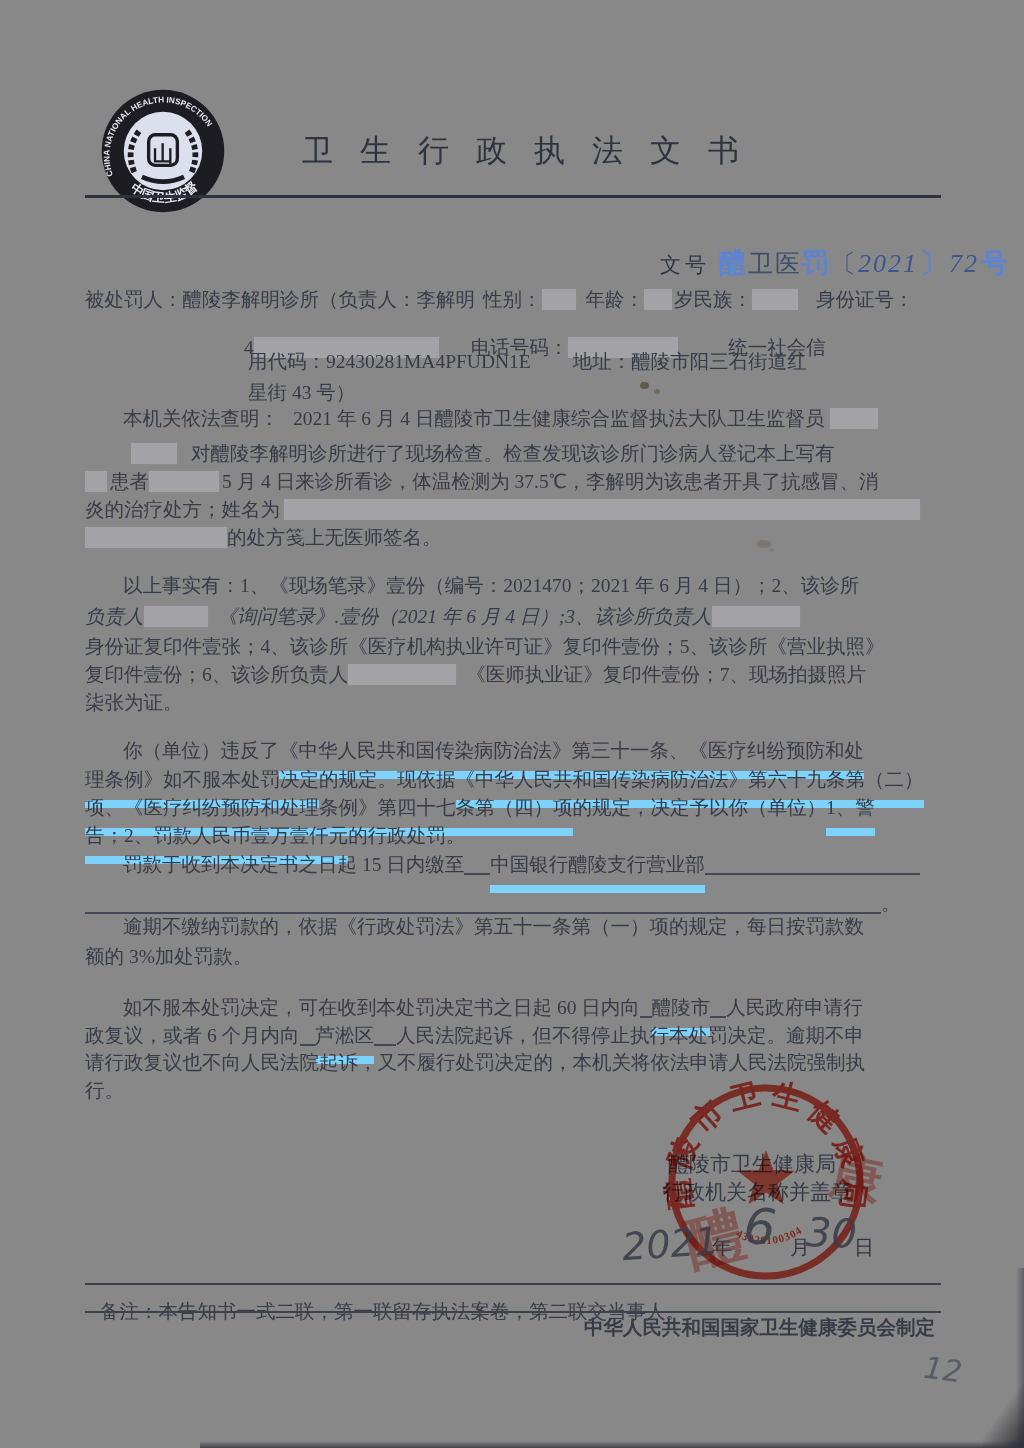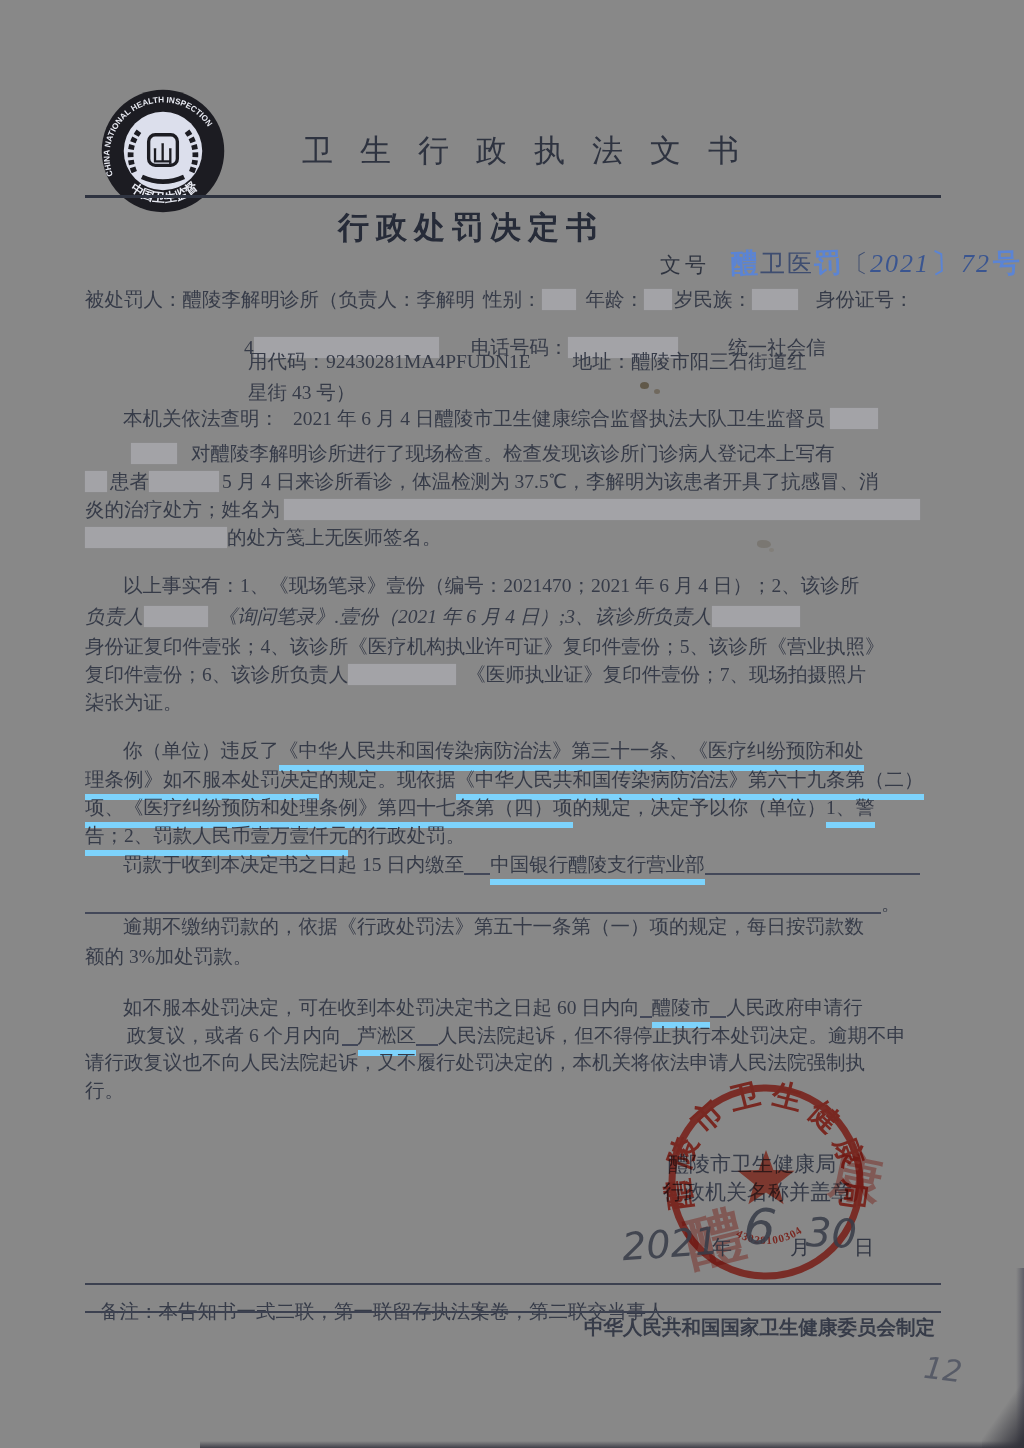--- a/index.html
+++ b/index.html
@@ -4,30 +4,30 @@
 <style>
   html,body{margin:0;padding:0;background:#888;}
   #page{position:relative;width:1024px;height:1448px;overflow:hidden;
     background:radial-gradient(ellipse at 50% 35%, #dde0ee 0%, #d7daе8 40%, #d6d9e7 60%, #cdd0e0 100%), #d7dae8;
     font-family:"Liberation Serif", serif; color:#363b48;}
   .tl{position:absolute;white-space:nowrap;font-size:19.5px;line-height:24px;}
   .tl.sig{font-size:21px;}
   .tl.bold{font-weight:600;}
   .rd{display:inline-block;background:#a3a3a7;height:21px;vertical-align:-4px;box-shadow:0 0 1px #97979b;}
   .sp{display:inline-block;height:1px;}
-  .ul{border-bottom:6px solid #7dd3fc;padding-bottom:4px;}
+  .ul{border-bottom:8px solid #7dd3fc;padding-bottom:10px;}
   .bl{display:inline-block;border-bottom:2px solid #434859;height:16px;vertical-align:-4px;}
   .hr{position:absolute;left:85px;width:856px;height:2px;background:#3c4150;}
   #hr-head{top:195px;height:3px;background:#2e3340;}
   #hr-foot1{top:1283px;}
   #hr-foot2{top:1311px;}
   #main-title{position:absolute;left:302px;top:130px;font-size:31px;letter-spacing:27px;font-weight:500;color:#2e3340;white-space:nowrap;}
   #sub-title{position:absolute;left:338px;top:207px;font-size:31px;font-weight:700;letter-spacing:7px;color:#262b38;white-space:nowrap;}
   #docno{position:absolute;left:660px;top:245px;display:flex;align-items:baseline;white-space:nowrap;}
-  #docno .lbl{font-size:21px;color:#2f3440;margin-right:20px;letter-spacing:4px;}
+  #docno .lbl{font-size:21px;color:#2f3440;margin-right:8px;letter-spacing:4px;}
   #docno .stamp{color:#5b84d4;font-weight:700;font-size:27px;margin:0 1px;transform:rotate(-2deg);display:inline-block;}
   #docno .ink{color:#3e4d70;font-size:25px;margin:0 1px;}
   #docno .hand{color:#3a5590;font-size:26px;font-style:italic;letter-spacing:2px;margin:0 1px;}
   .ov{position:absolute;white-space:nowrap;}
   .ov.hand{color:#393d49;font-family:"DejaVu Sans",sans-serif;font-style:italic;opacity:.88;}
   .ov.hand2{color:#4c515f;font-family:"DejaVu Sans",sans-serif;font-style:italic;opacity:.8;}
   .ov.print{color:#30354248;color:#303542;font-size:20px;}
   #seal{position:absolute;left:656px;top:1072px;width:220px;height:220px;mix-blend-mode:multiply;opacity:.92;}
   .seal-extra{position:absolute;color:#dd3b2c;mix-blend-mode:multiply;opacity:.45;font-weight:700;white-space:nowrap;}
   #logo{position:absolute;left:96px;top:84px;width:134px;height:134px;}
@@ -56,21 +56,20 @@
     <circle cx="70" cy="70" r="41" fill="#dcdfec"></circle>
     <path d="M 40 92 Q 30 68 46 48" fill="none" stroke="#1c1c22" stroke-width="6" stroke-dasharray="5 3"></path>
     <path d="M 100 92 Q 110 68 94 48" fill="none" stroke="#1c1c22" stroke-width="6" stroke-dasharray="5 3"></path>
     <path d="M 48 97 Q 70 107 92 97" fill="none" stroke="#1c1c22" stroke-width="5"></path>
     <rect x="55" y="53" width="30" height="32" rx="7" fill="#dcdfec" stroke="#1c1c22" stroke-width="3.5"></rect>
     <text x="70" y="80" font-size="22" font-weight="bold" fill="#1c1c22" text-anchor="middle">山</text>
   </svg>
 
   <div id="main-title">卫生行政执法文书</div>
   <div id="hr-head" class="hr"></div>
-  <div id="sub-title">行政处罚决定书</div>
 
   <div id="docno">
     <span class="lbl">文号</span>
     <span id="docno-parts"><span class="stamp">醴</span><span class="ink">卫</span><span class="ink">医</span><span class="stamp">罚</span><span class="ink">〔</span><span class="hand">2021</span><span class="stamp">〕</span><span class="hand">72</span><span class="stamp">号</span></span>
   </div>
 
   <div id="doc">
       <div class="tl" style="left: 85px; top: 288px;"><span>被处罚人：醴陵李解明诊所（负责人：李解明</span><span class="sp" style="width: 8px;"></span><span>性别：</span><span class="rd" style="width: 34px;"></span><span class="sp" style="width: 10px;"></span><span>年龄：</span><span class="rd" style="width: 28px;"></span><span class="sp" style="width: 2px;"></span><span>岁民族：</span><span class="rd" style="width: 46px;"></span><span class="sp" style="width: 18px;"></span><span>身份证号：</span></div>
       <div class="tl" style="left: 244px; top: 336px;"><span>4</span><span class="rd" style="width: 185px;"></span><span class="sp" style="width: 32px;"></span><span>电话号码：</span><span class="rd" style="width: 110px;"></span><span class="sp" style="width: 50px;"></span><span>统一社会信</span></div>
       <div class="tl" style="left: 248px; top: 350px;"><span>用代码：92430281MA4PFUDN1E</span><span class="sp" style="width: 42px;"></span><span>地址：醴陵市阳三石街道红</span></div>
@@ -87,21 +86,21 @@
       <div class="tl" style="left: 85px; top: 691px;"><span>柒张为证。</span></div>
       <div class="tl" style="left: 123px; top: 739px;"><span>你（单位）违反了</span><span class="ul">《中华人民共和国传染病防治法》第三十一条、《医疗纠纷预防和处</span></div>
       <div class="tl" style="left: 85px; top: 768px;"><span class="ul">理条例》如不服本处罚决定</span><span>的规定。现依据</span><span class="ul">《中华人民共和国传染病防治法》第六十九条第（二）</span></div>
       <div class="tl" style="left: 85px; top: 796px;"><span class="ul">项、《医疗纠纷预防和处理条例》第四十七条第（四）项</span><span>的规定，决定予以你（单位）</span><span class="ul">1、警</span></div>
       <div class="tl" style="left: 85px; top: 824px; text-align: center;"><span class="ul">告；2、罚款人民币壹万壹仟元</span><span>的行政处罚。</span></div>
       <div class="tl" style="left: 123px; top: 853px;"><span>罚款于收到本决定书之日起 15 日内缴至</span><span class="bl" style="width: 26px;"></span><span class="ul">中国银行醴陵支行营业部</span><span class="bl" style="width: 215px;"></span></div>
       <div class="tl" style="left: 85px; top: 892px;"><span class="bl" style="width: 796px;"></span><span>。</span></div>
       <div class="tl" style="left: 123px; top: 915px;"><span>逾期不缴纳罚款的，依据《行政处罚法》第五十一条第（一）项的规定，每日按罚款数</span></div>
       <div class="tl" style="left: 85px; top: 945px;"><span>额的 3%加处罚款。</span></div>
       <div class="tl" style="left: 123px; top: 996px;"><span>如不服本处罚决定，可在收到本处罚决定书之日起 60 日内向</span><span class="bl" style="width: 12px;"></span><span class="ul">醴陵市</span><span class="bl" style="width: 16px;"></span><span>人民政府申请行</span></div>
-      <div class="tl" style="left: 85px; top: 1024px; margin-left: 42px;"><span>政复议，或者 6 个月内向</span><span class="bl" style="width: 16px;"></span><span class="ul">芦淞区</span><span class="bl" style="width: 22px;"></span><span>人民法院起诉，但不得停止执行本处罚决定。逾期不申</span></div>
+      <div class="tl" style="left: 85px; top: 1024px;"><span>政复议，或者 6 个月内向</span><span class="bl" style="width: 16px;"></span><span class="ul">芦淞区</span><span class="bl" style="width: 22px;"></span><span>人民法院起诉，但不得停止执行本处罚决定。逾期不申</span></div>
       <div class="tl" style="left: 85px; top: 1051px;"><span>请行政复议也不向人民法院起诉，又不履行处罚决定的，本机关将依法申请人民法院强制执</span></div>
       <div class="tl" style="left: 85px; top: 1079px;"><span>行。</span></div>
       <div class="tl sig" style="left: 668px; top: 1152px;"><span>醴陵市卫生健康局</span></div>
       <div class="tl sig" style="left: 663px; top: 1180px;"><span>行政机关名称并盖章</span></div>
       <div class="tl" style="left: 100px; top: 1300px;"><span>备注：本告知书一式二联，第一联留存执法案卷，第二联交当事人。</span></div>
       <div class="tl bold" style="left: 584px; top: 1316px;"><span>中华人民共和国国家卫生健康委员会制定</span></div>
     </div>
 
   <div id="hr-foot1" class="hr"></div>
   <div id="hr-foot2" class="hr"></div>

